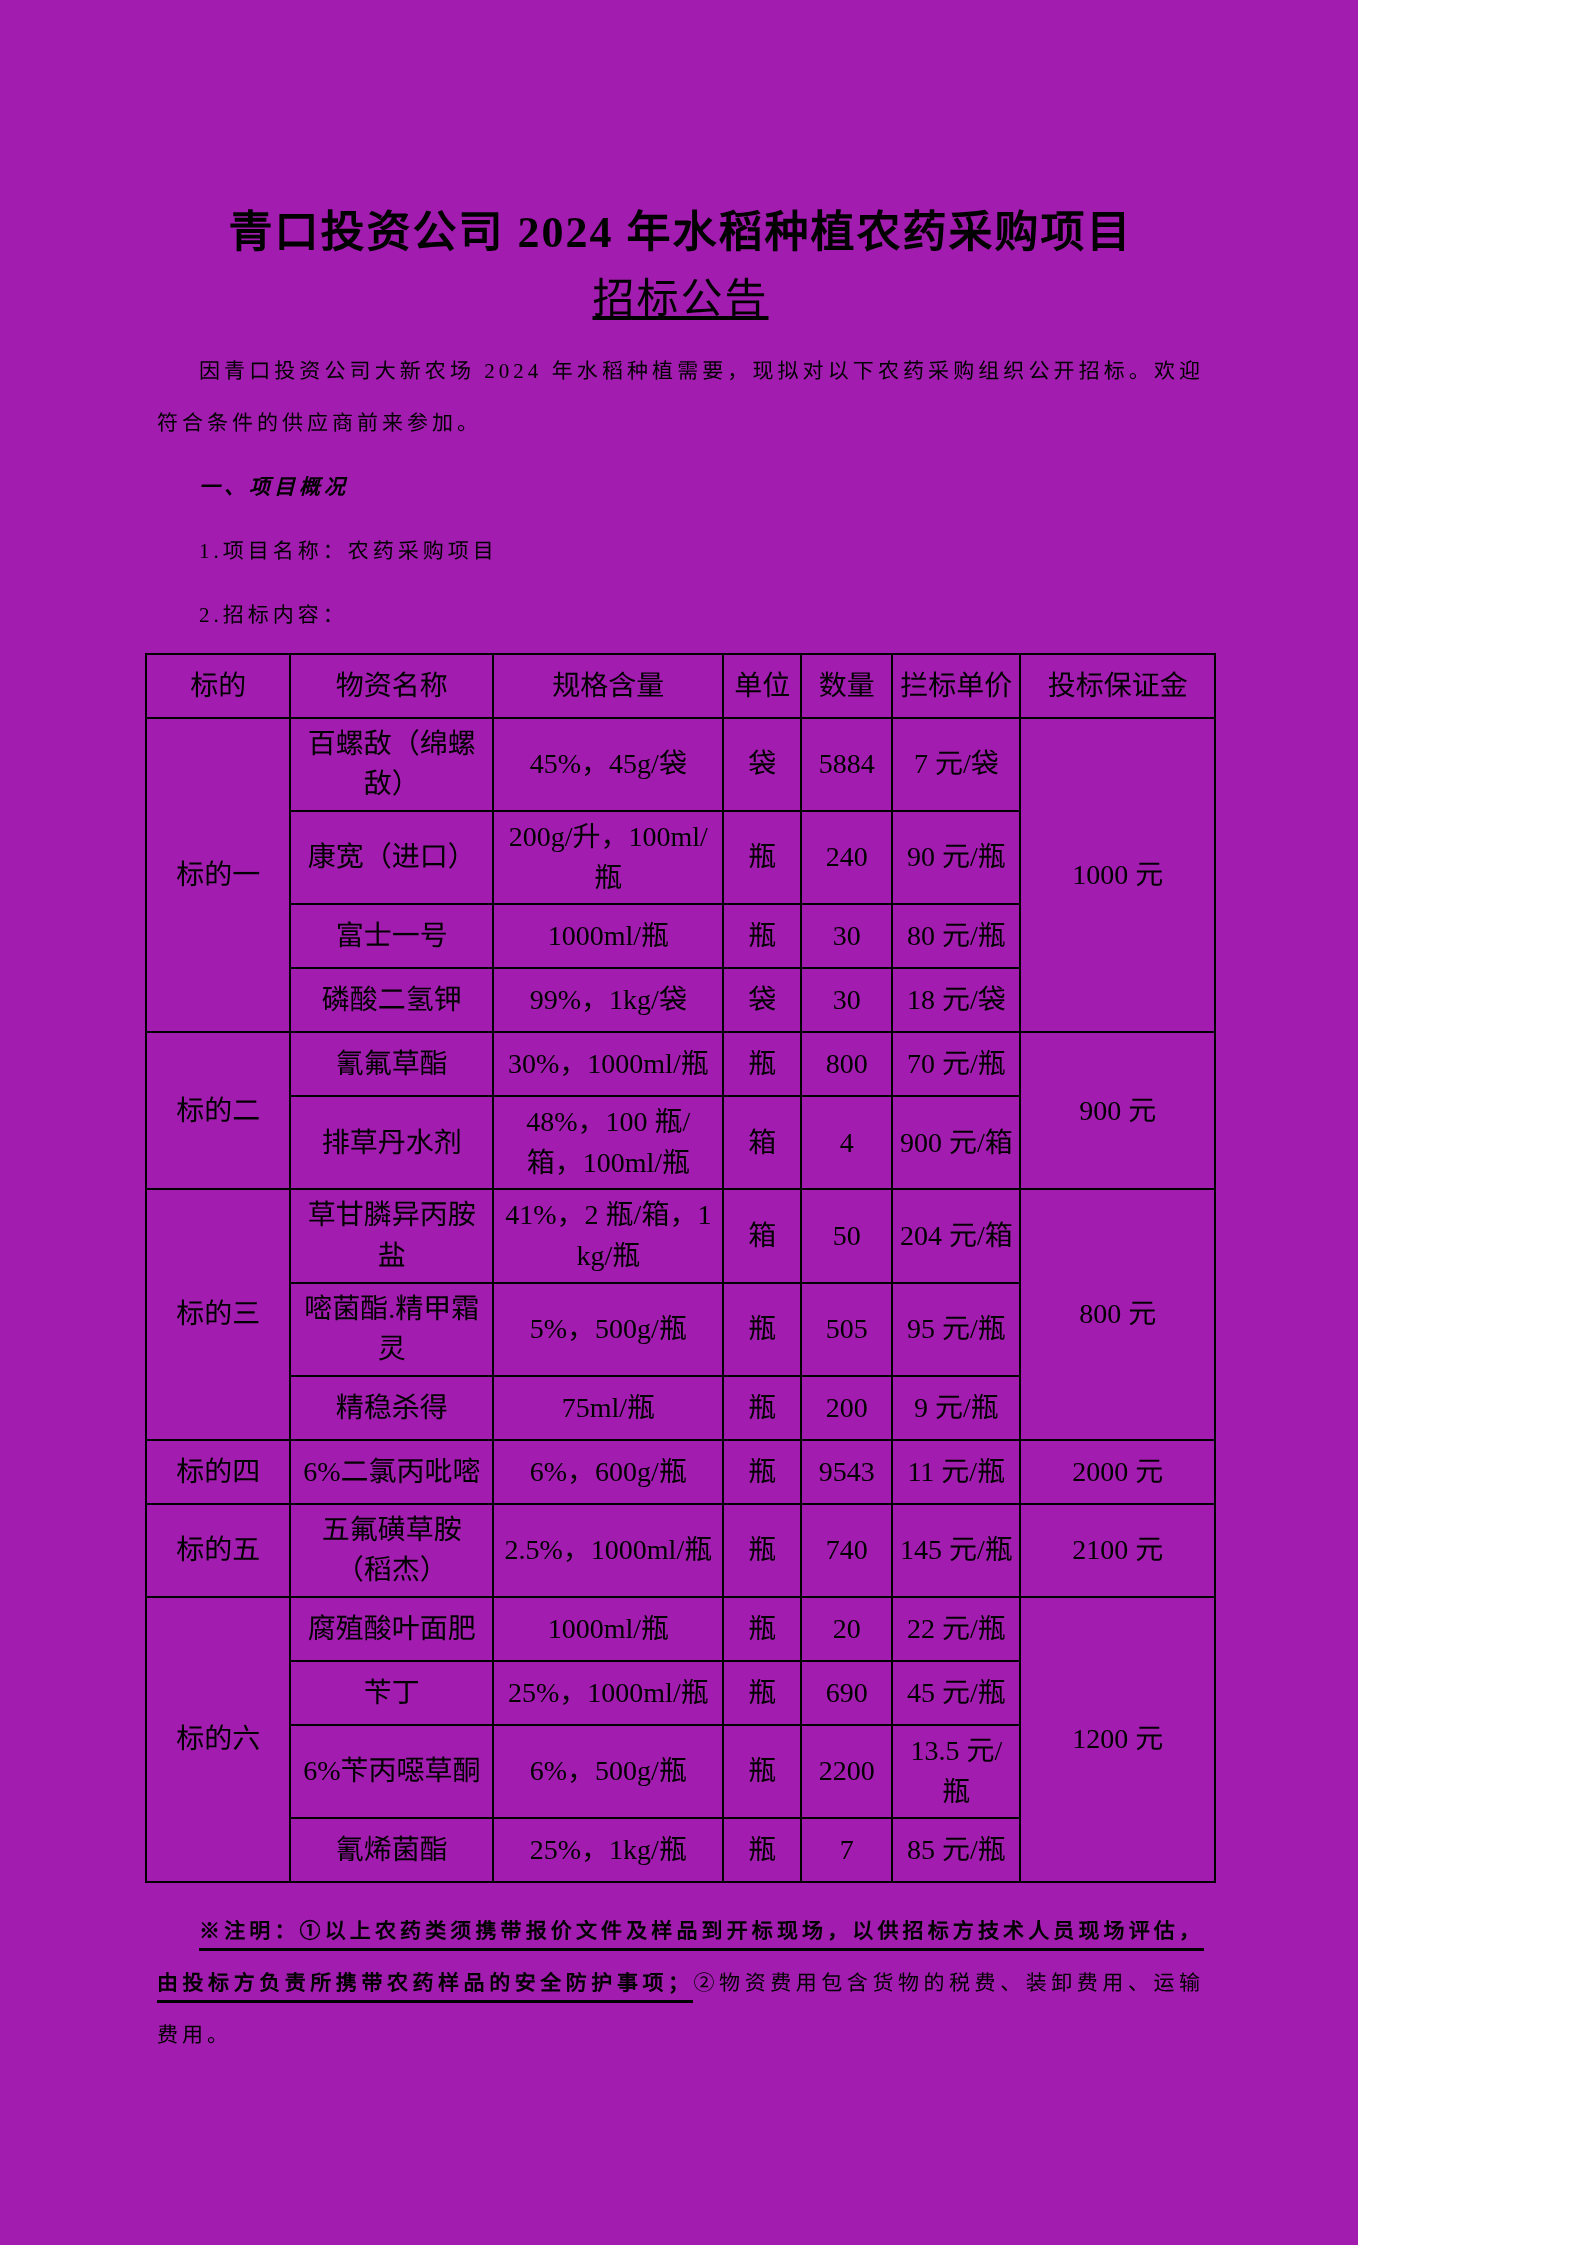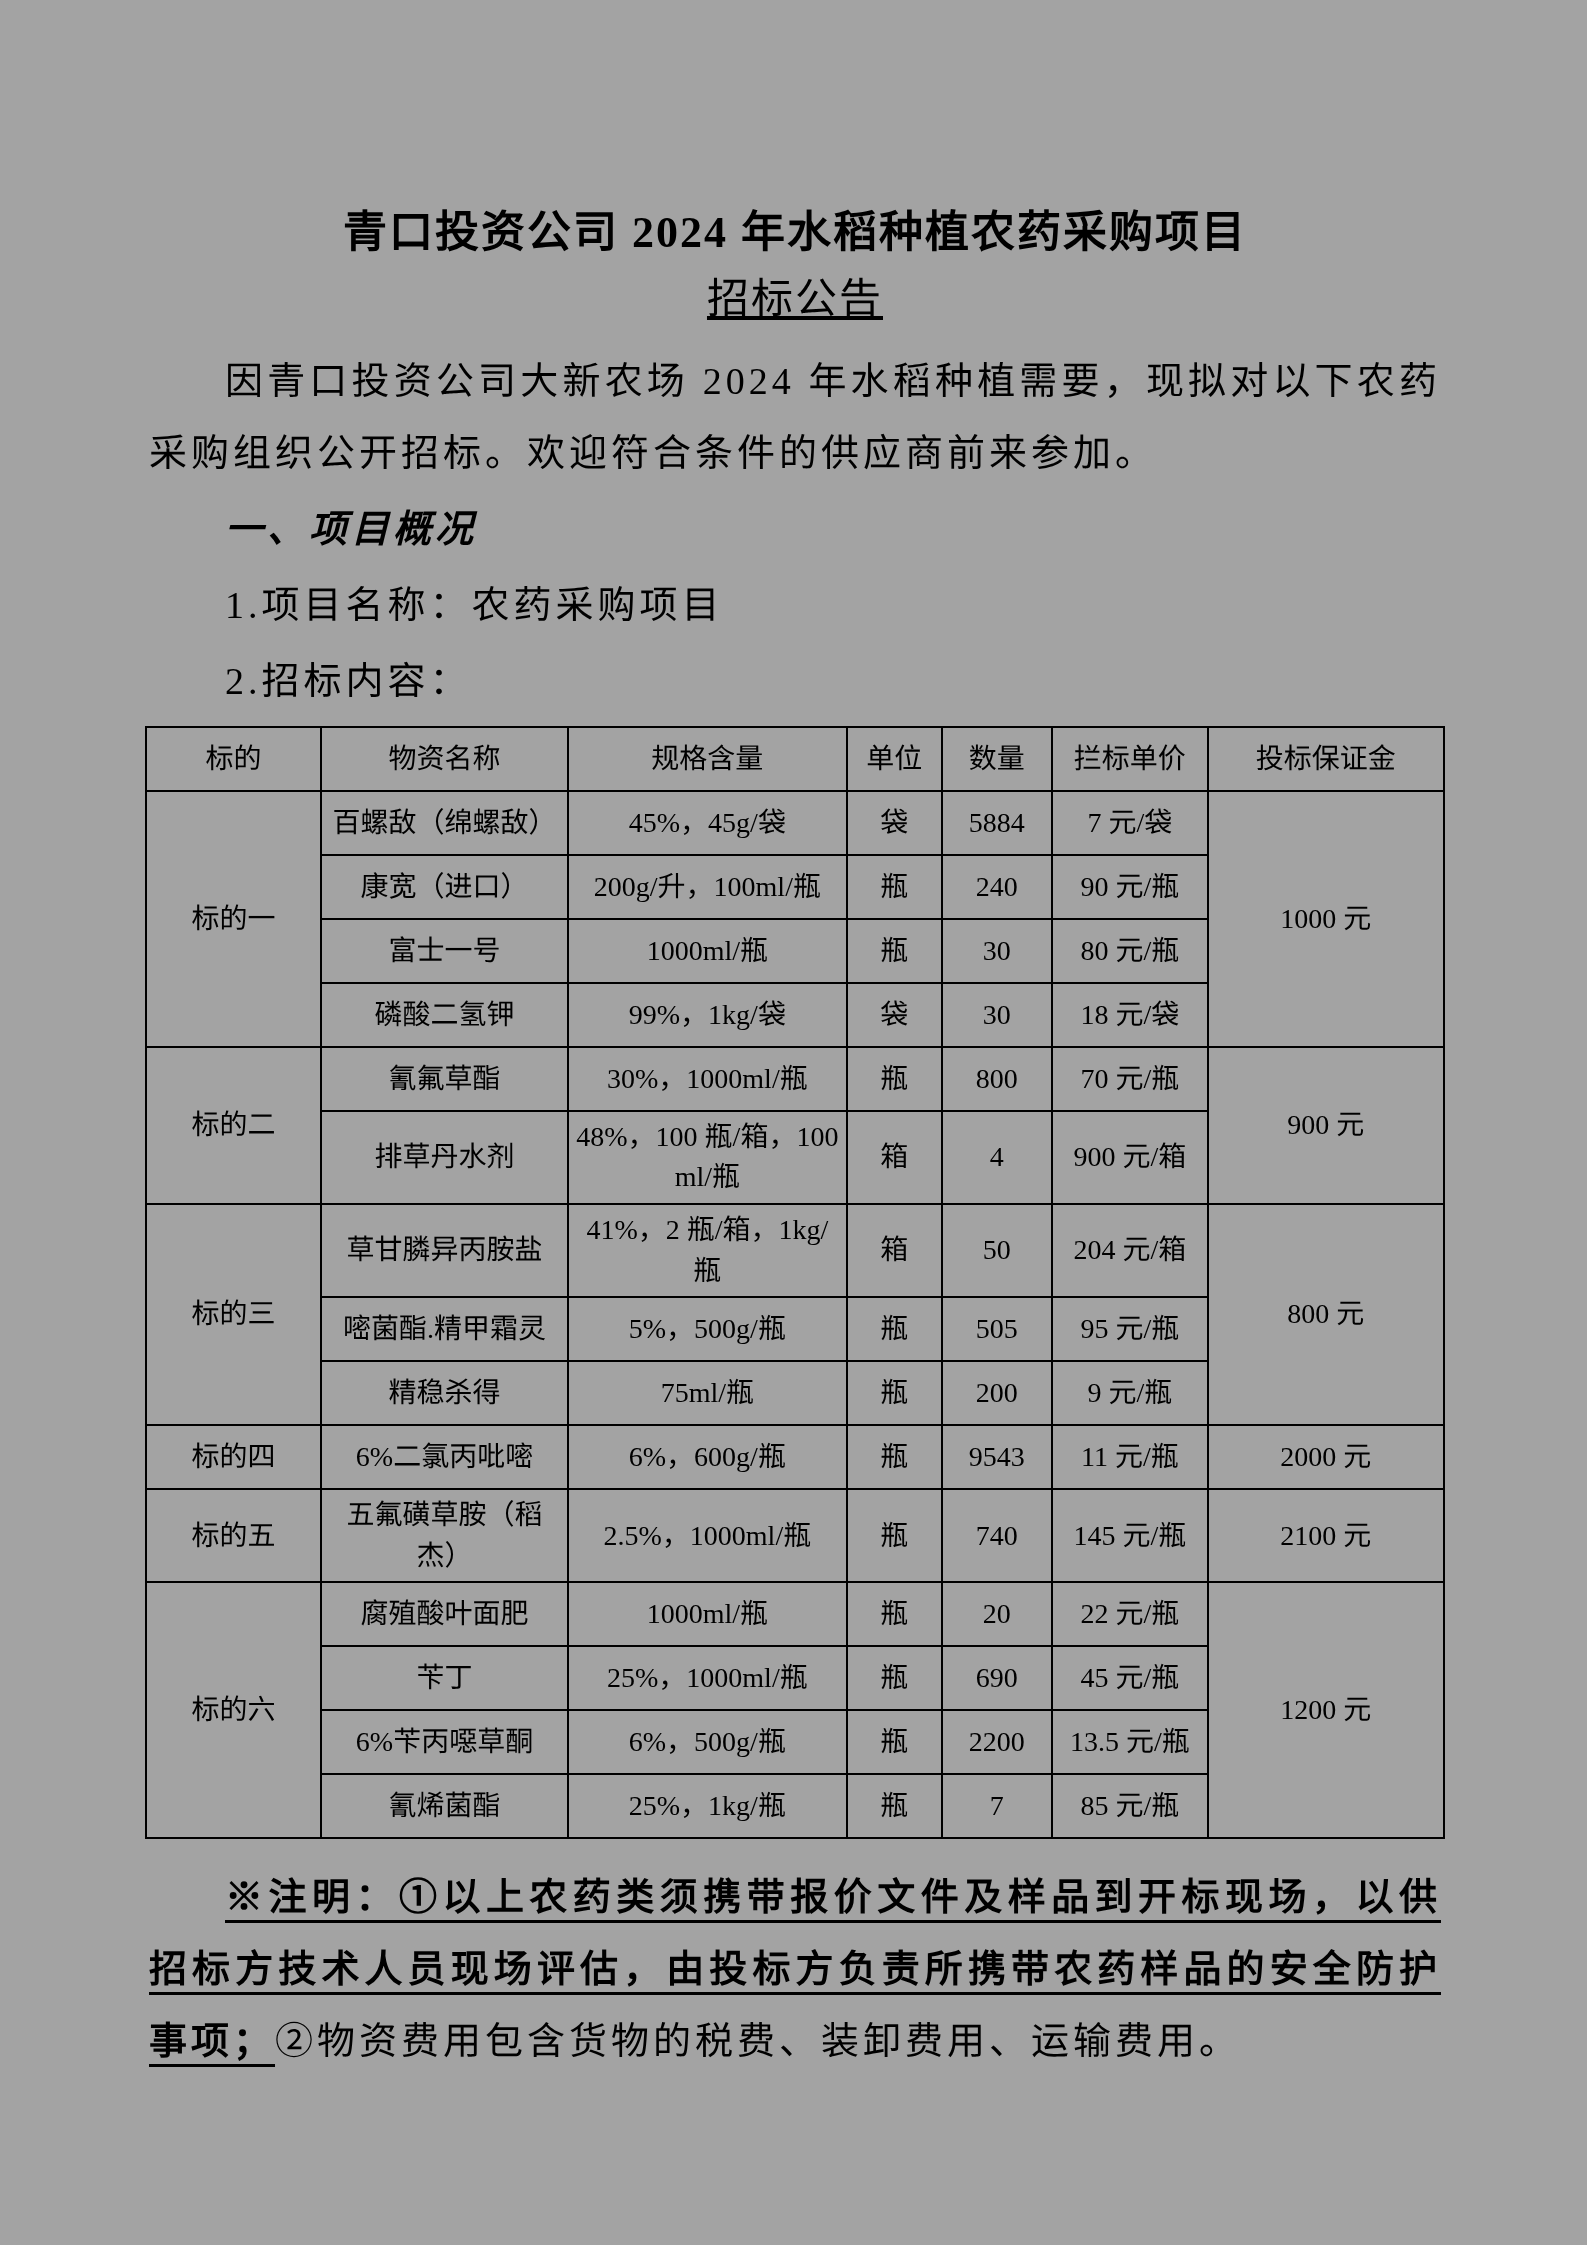--- a/index.html
+++ b/index.html
@@ -2,24 +2,24 @@
 <html lang="zh-CN"><head>
 <meta charset="utf-8">
 <style>
   html, body {
     margin: 0;
     padding: 0;
     background: #ffffff;
   }
   .page {
     position: relative;
-    width: 1587px;
+    width: 1358px;
     min-height: 2245px;
     box-sizing: border-box;
-    background: #a3a3a3;
+    background: #a21caf;
     color: #000000;
     font-family: "Liberation Serif", "DejaVu Serif", serif;
     padding: 208px 142px 0 145px;
   }
   .title {
     margin: 0;
     text-align: center;
     font-size: 44px;
     font-weight: 700;
     letter-spacing: 2px;
@@ -28,24 +28,24 @@
   .subtitle {
     margin: 16px 0 0 0;
     text-align: center;
     font-size: 42px;
     font-weight: 400;
     letter-spacing: 2px;
     line-height: 1.15;
     text-decoration: underline;
   }
   .bodytext {
-    font-size: 38px;
+    font-size: 21px;
     letter-spacing: 4px;
-    line-height: 72px;
-    margin: 4px;
+    line-height: 52px;
+    margin: 12px;
   }
   .intro {
     margin-top: 22px;
     text-indent: 2em;
     text-align: justify;
     text-justify: inter-ideograph;
   }
   .section-heading {
     font-weight: 700;
     text-indent: 2em;

